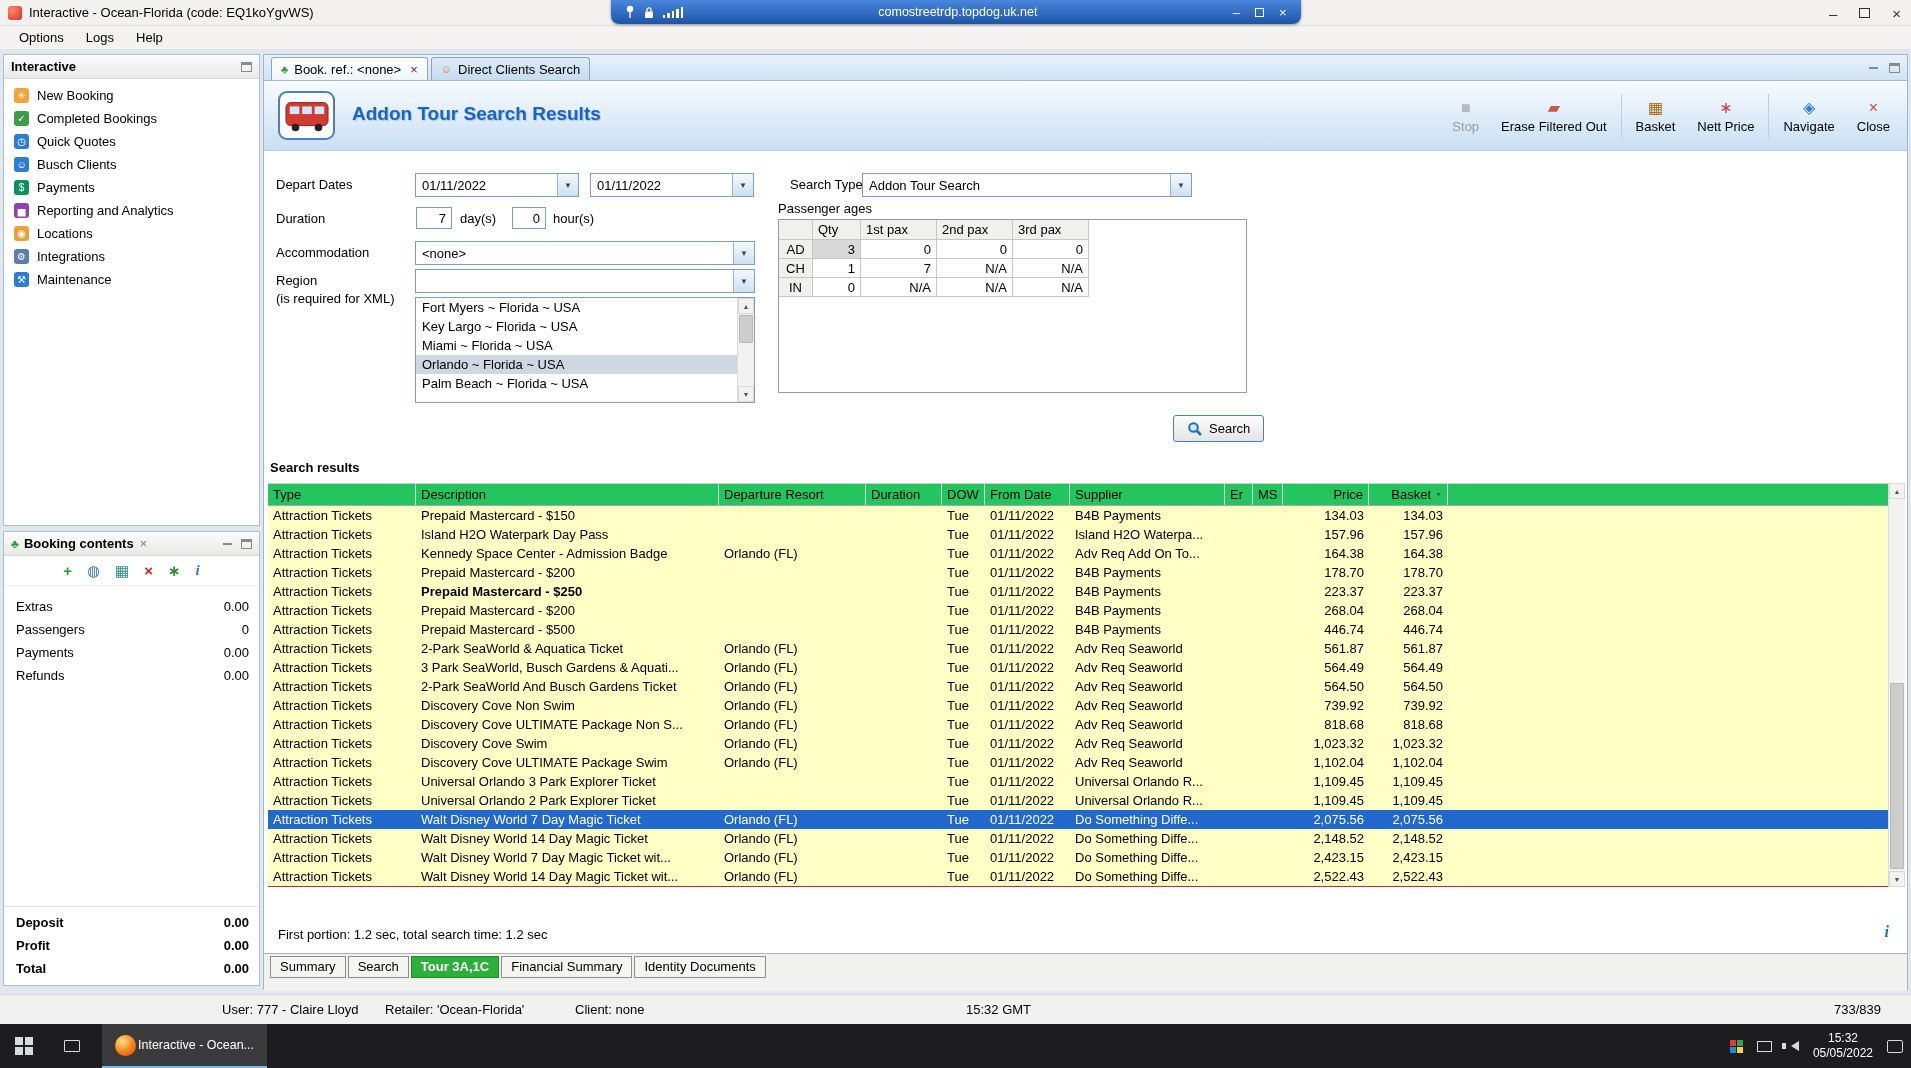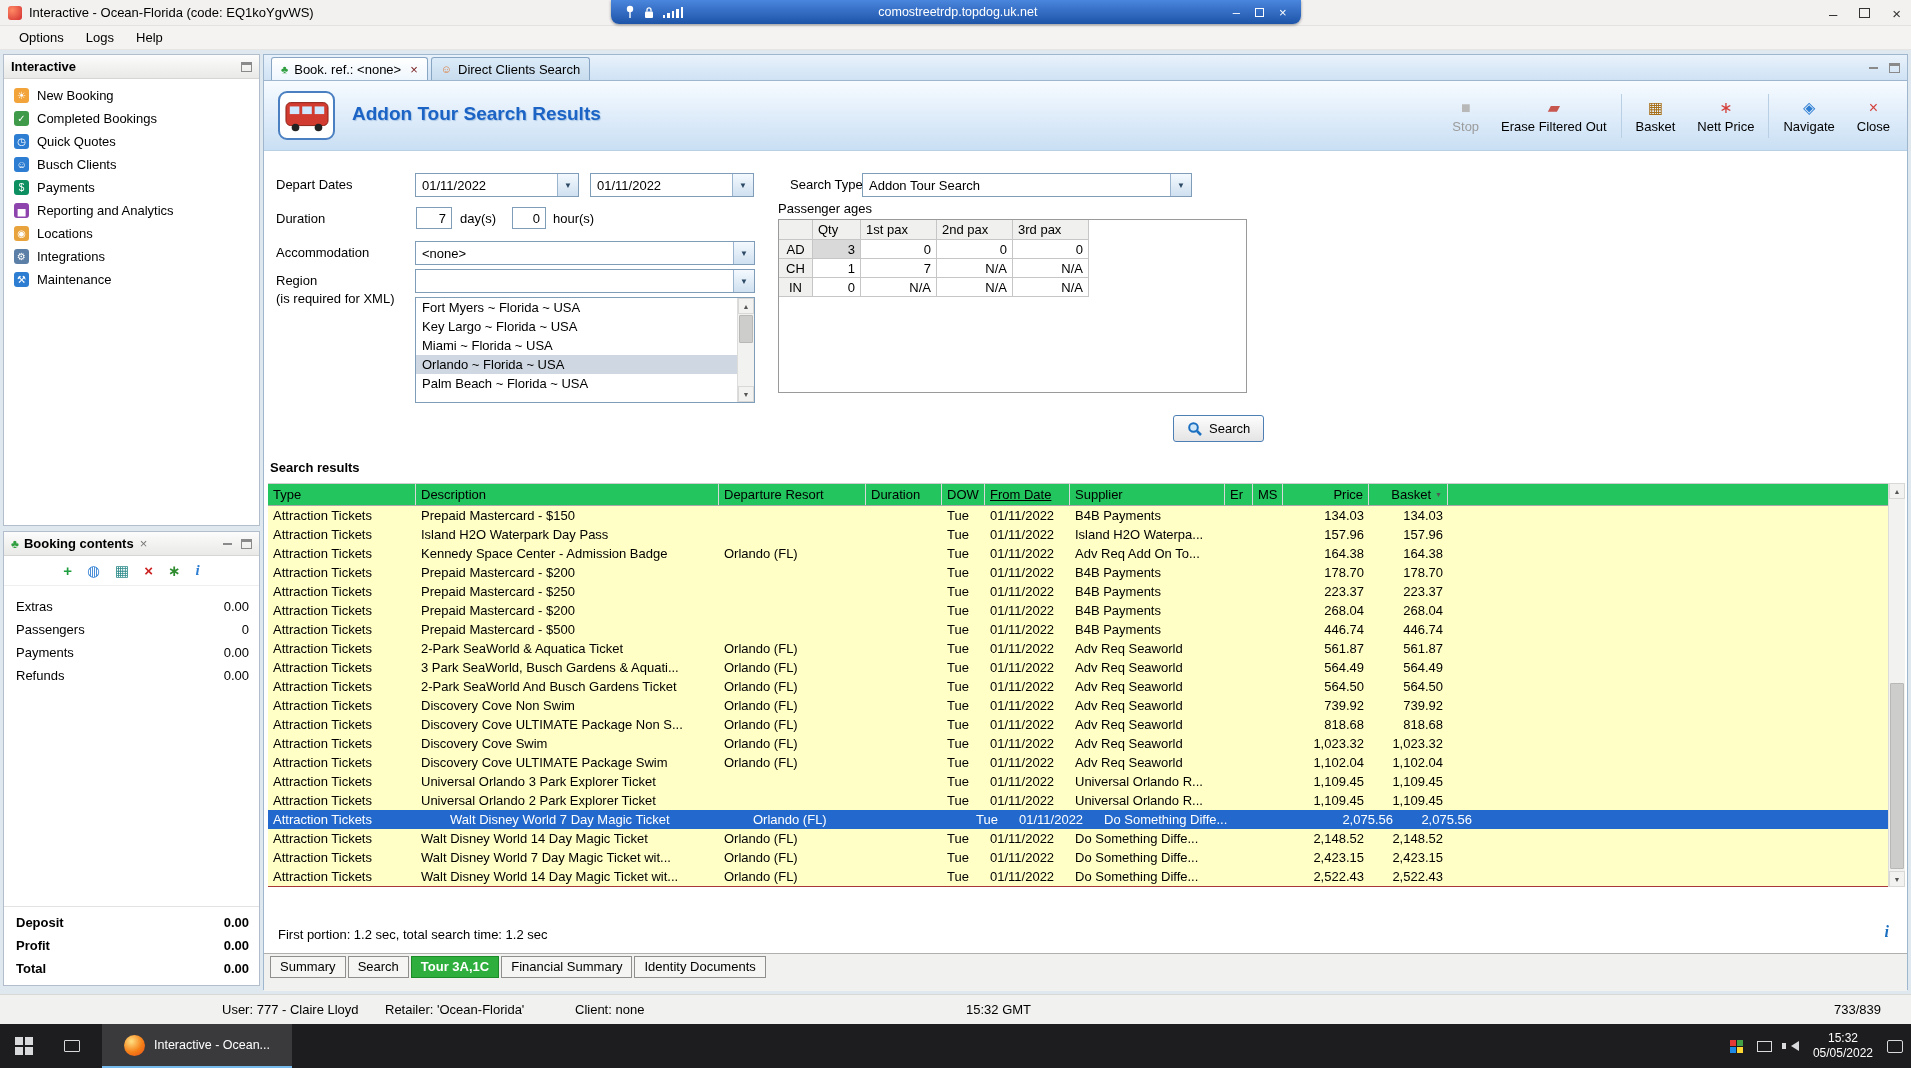--- a/index.html
+++ b/index.html
@@ -111,21 +111,21 @@
 .btab.active{background:#2eae3c;color:#fff;font-weight:bold;border-color:#1d8a2a}
 
 
 .statusbar{position:absolute;left:0;bottom:44px;width:100%;height:30px;background:#f1f1ef;border-top:1px solid #d8d8d6}
 .sb-item{position:absolute;top:7px;white-space:nowrap}
 .taskbar{position:absolute;left:0;bottom:0;width:100%;height:44px;background:#1d1d1f;display:flex;align-items:stretch;color:#fff}
 .tb-btn{width:48px;display:flex;align-items:center;justify-content:center}
 .win-logo{display:grid;grid-template-columns:8px 8px;grid-template-rows:8px 8px;gap:1.5px}
 .win-logo span{background:#d8dadc}
 .tv-ico{width:16px;height:12px;border:1.6px solid #d8dadc;border-radius:1px}
-.task-app{display:flex;align-items:center;gap:9px;padding:0 22px;background:#3a3a3d;border-bottom:2px solid #76b9ed;margin-left:6px;max-width:270px}
+.task-app{display:flex;align-items:center;gap:2px;padding:0 13px;background:#3a3a3d;border-bottom:2px solid #76b9ed;margin-left:6px;max-width:270px}
 .app-flame{width:21px;height:21px;border-radius:50%;background:radial-gradient(circle at 35% 30%,#ffe082,#f57f17 55%,#e64a19)}
 .task-app-label{font-size:12.5px;white-space:nowrap;overflow:hidden}
 .tray{position:absolute;right:8px;top:0;height:44px;display:flex;align-items:center;gap:14px}
 .tray-grid{display:grid;grid-template-columns:6px 6px;grid-template-rows:6px 6px;gap:1px}
 .net-ico{width:15px;height:11px;border:1.6px solid #d8dadc}
 .vol-ico{width:0;height:0;border:5px solid transparent;border-right:8px solid #d8dadc;position:relative}
 .vol-ico::before{content:"";position:absolute;left:-9px;top:-3px;width:4px;height:6px;background:#d8dadc}
 .clock{text-align:center;font-size:12px;line-height:15px}
 .note-ico{width:16px;height:13px;border:1.6px solid #d8dadc;border-radius:2px}
 </style>
@@ -428,21 +428,21 @@
         </div>
 
         <span class="results-label" style="left:6px;top:379px" data-name="results-section-label">Search results</span>
         <div class="results-table" style="left:4px;top:402px;width:1620px;height:404px" data-name="results-table">
           <div class="results-header-row" data-name="results-header-row">
               <div class="rcell rhead" data-name="results-column-header" style="width: 148px;">Type</div>
               <div class="rcell rhead" data-name="results-column-header" style="width: 303px;">Description</div>
               <div class="rcell rhead" data-name="results-column-header" style="width: 147px;">Departure Resort</div>
               <div class="rcell rhead" data-name="results-column-header" style="width: 76px;">Duration</div>
               <div class="rcell rhead" data-name="results-column-header" style="width: 43px;">DOW</div>
-              <div class="rcell rhead" data-name="results-column-header" style="width: 85px; text-decoration: underline;">From Date</div>
+              <div class="rcell rhead" data-name="results-column-header" style="width: 85px;">From Date</div>
               <div class="rcell rhead" data-name="results-column-header" style="width: 155px;">Supplier</div>
               <div class="rcell rhead" data-name="results-column-header" style="width: 28px;">Er</div>
               <div class="rcell rhead" data-name="results-column-header" style="width: 30px;">MS</div>
               <div class="rcell rhead ra" data-name="results-column-header" style="width: 86px;">Price</div>
               <div class="rcell rhead ra" data-name="results-column-header" style="width: 79px;">Basket<span class="filter-ico" data-name="sort-filter-icon">▼</span></div>
               <div class="rcell rhead rfill" data-name="results-header-filler"></div>
             </div>
           <div class="results-rows" data-name="results-rows">
               <div class="rrow" data-name="results-row">
                 <div class="rcell" data-name="results-cell" style="width: 148px;">Attraction Tickets</div>
@@ -495,21 +495,21 @@
                 <div class="rcell" data-name="results-cell" style="width: 85px;">01/11/2022</div>
                 <div class="rcell" data-name="results-cell" style="width: 155px;">B4B Payments</div>
                 <div class="rcell" data-name="results-cell" style="width: 28px;"></div>
                 <div class="rcell" data-name="results-cell" style="width: 30px;"></div>
                 <div class="rcell ra" data-name="results-cell" style="width: 86px;">178.70</div>
                 <div class="rcell ra" data-name="results-cell" style="width: 79px;">178.70</div>
                 <div class="rcell rfill" data-name="results-row-filler"></div>
               </div>
               <div class="rrow" data-name="results-row">
                 <div class="rcell" data-name="results-cell" style="width: 148px;">Attraction Tickets</div>
-                <div class="rcell" data-name="results-cell" style="width: 303px;">Prepaid Mastercard - $250</div>
+                <div class="rcell" data-name="results-cell" style="width: 303px; font-weight: bold;">Prepaid Mastercard - $250</div>
                 <div class="rcell" data-name="results-cell" style="width: 147px;"></div>
                 <div class="rcell" data-name="results-cell" style="width: 76px;"></div>
                 <div class="rcell" data-name="results-cell" style="width: 43px;">Tue</div>
                 <div class="rcell" data-name="results-cell" style="width: 85px;">01/11/2022</div>
                 <div class="rcell" data-name="results-cell" style="width: 155px;">B4B Payments</div>
                 <div class="rcell" data-name="results-cell" style="width: 28px;"></div>
                 <div class="rcell" data-name="results-cell" style="width: 30px;"></div>
                 <div class="rcell ra" data-name="results-cell" style="width: 86px;">223.37</div>
                 <div class="rcell ra" data-name="results-cell" style="width: 79px;">223.37</div>
                 <div class="rcell rfill" data-name="results-row-filler"></div>
@@ -663,21 +663,21 @@
                 <div class="rcell" data-name="results-cell" style="width: 85px;">01/11/2022</div>
                 <div class="rcell" data-name="results-cell" style="width: 155px;">Universal Orlando R...</div>
                 <div class="rcell" data-name="results-cell" style="width: 28px;"></div>
                 <div class="rcell" data-name="results-cell" style="width: 30px;"></div>
                 <div class="rcell ra" data-name="results-cell" style="width: 86px;">1,109.45</div>
                 <div class="rcell ra" data-name="results-cell" style="width: 79px;">1,109.45</div>
                 <div class="rcell rfill" data-name="results-row-filler"></div>
               </div>
               <div class="rrow rsel" data-name="results-row">
                 <div class="rcell" data-name="results-cell" style="width: 148px;">Attraction Tickets</div>
-                <div class="rcell" data-name="results-cell" style="width: 303px; margin-left: 29px;">Walt Disney World 7 Day Magic Ticket</div>
+                <div class="rcell" data-name="results-cell" style="width: 303px;">Walt Disney World 7 Day Magic Ticket</div>
                 <div class="rcell" data-name="results-cell" style="width: 147px;">Orlando (FL)</div>
                 <div class="rcell" data-name="results-cell" style="width: 76px;"></div>
                 <div class="rcell" data-name="results-cell" style="width: 43px;">Tue</div>
                 <div class="rcell" data-name="results-cell" style="width: 85px;">01/11/2022</div>
                 <div class="rcell" data-name="results-cell" style="width: 155px;">Do Something Diffe...</div>
                 <div class="rcell" data-name="results-cell" style="width: 28px;"></div>
                 <div class="rcell" data-name="results-cell" style="width: 30px;"></div>
                 <div class="rcell ra" data-name="results-cell" style="width: 86px;">2,075.56</div>
                 <div class="rcell ra" data-name="results-cell" style="width: 79px;">2,075.56</div>
                 <div class="rcell rfill" data-name="results-row-filler"></div>

